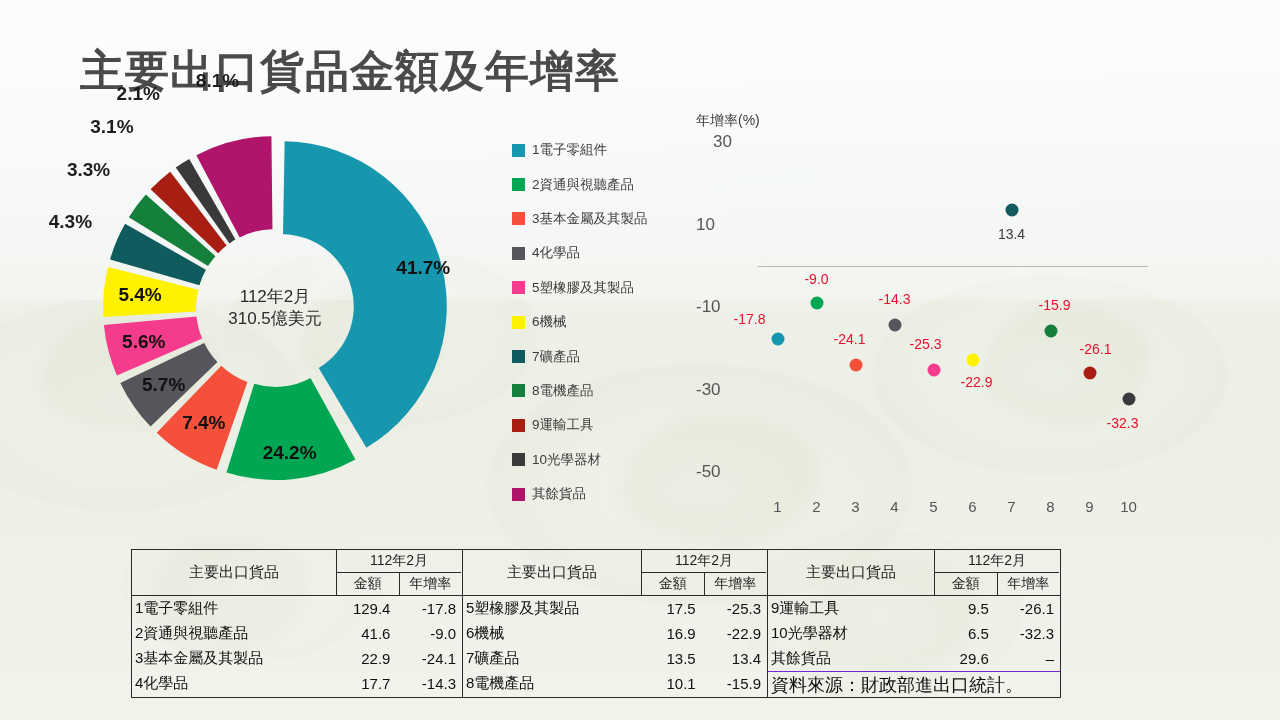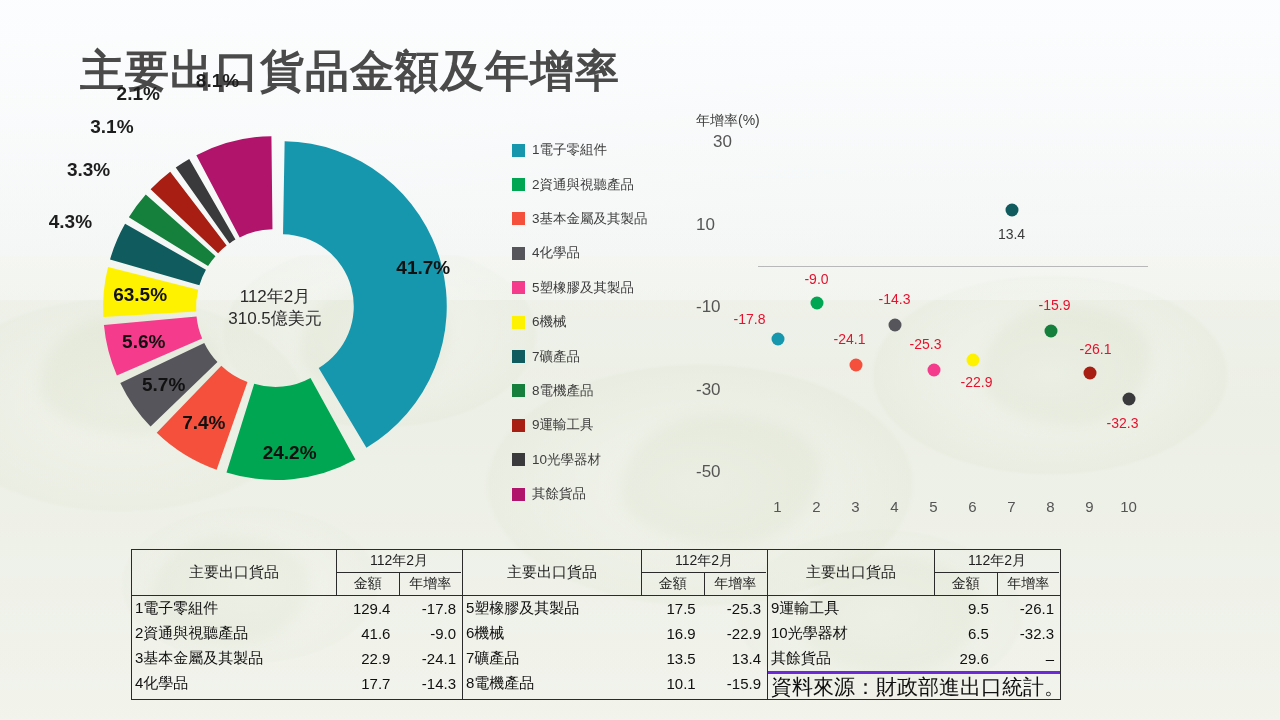--- a/index.html
+++ b/index.html
@@ -84,21 +84,21 @@
     font-size:15px;color:#1e1e1e;border-right:1px solid #2b2b2b;}
   .th-right{display:flex;flex-direction:column;}
   .th-period{height:22px;display:flex;align-items:center;justify-content:center;
     font-size:14px;color:#1e1e1e;border-bottom:1px solid #2b2b2b;}
   .th-sub{flex:1;display:flex;}
   .th-sub>div{flex:1;display:flex;align-items:center;justify-content:center;font-size:14px;color:#1e1e1e;}
   .th-sub>div:first-child{border-right:1px solid #2b2b2b;}
   .trow{display:flex;height:25px;align-items:center;}
   .td-name{font-size:15px;color:#101010;padding-left:3px;white-space:nowrap;overflow:hidden;}
   .td-num{font-size:15px;color:#101010;text-align:right;padding-right:6px;}
-  .tfoot{font-size:21px;color:#101010;padding-left:3px;border-top:3px solid #6d28d9;height:25px;display:flex;align-items:center;white-space:nowrap;}
+  .tfoot{font-size:18px;color:#101010;padding-left:3px;border-top:1px solid #6d28d9;height:25px;display:flex;align-items:center;white-space:nowrap;}
 </style>
 </head>
 <body>
 
 <div id="bg">
   <div class="sky"></div>
   <div class="field">
     <div class="leaf" style="left:40px;top:60px;width:180px;height:120px;"></div>
     <div class="leaf" style="left:300px;top:30px;width:150px;height:110px;"></div>
     <div class="leaf" style="left:620px;top:160px;width:200px;height:130px;"></div>
@@ -127,21 +127,21 @@
         <path d="M90.59512555690698 81.25636458520749 A165 165 0 0 1 110.19605671430564 63.64473897758157 L166.63041768667136 137.56471531443333 A72 72 0 0 0 158.07728409071558 145.24978830685194 Z" fill="#A81E12"></path>
         <path d="M115.74318906412502 59.53873520020076 A165 165 0 0 1 129.22995966466678 50.92021730900376 L175.4485380402294 131.62240447231412 A72 72 0 0 0 169.5634017781748 135.3832122793819 Z" fill="#3A3A3C"></path>
         <path d="M136.32668394557095 47.25862145268576 A165 165 0 0 1 211.43745023829842 28.22477588799532 L212.47624860673466 121.21897408309637 A72 72 0 0 0 179.70064149718084 129.52465214768856 Z" fill="#B0156B"></path>
       </svg>
     <div id="donut-labels">
         <div class="pct-label inside" style="left: 363.311px; top: 160.427px; text-align: center;">41.7%</div>
         <div class="pct-label inside" style="left: 229.603px; top: 344.765px;">24.2%</div>
         <div class="pct-label inside" style="left: 143.839px; top: 315.31px;">7.4%</div>
         <div class="pct-label inside" style="left: 103.653px; top: 277.215px;">5.7%</div>
         <div class="pct-label inside" style="left: 83.757px; top: 233.697px;">5.6%</div>
-        <div class="pct-label inside" style="left: 80.1014px; top: 187.248px;">63.5%</div>
+        <div class="pct-label inside" style="left: 80.1014px; top: 187.248px;">5.4%</div>
         <div class="pct-label" style="left: 10.4366px; top: 113.757px;">4.3%</div>
         <div class="pct-label" style="left: 28.6016px; top: 61.8709px;">3.3%</div>
         <div class="pct-label" style="left: 51.9221px; top: 18.5018px;">3.1%</div>
         <div class="pct-label" style="left: 78.2269px; top: -14.0307px;">2.1%</div>
         <div class="pct-label" style="left: 157.519px; top: -26.8302px; text-align: center;">8.1%</div>
       </div>
     <div class="donut-center">
       <div>112年2月</div>
       <div>310.5億美元</div>
     </div>

